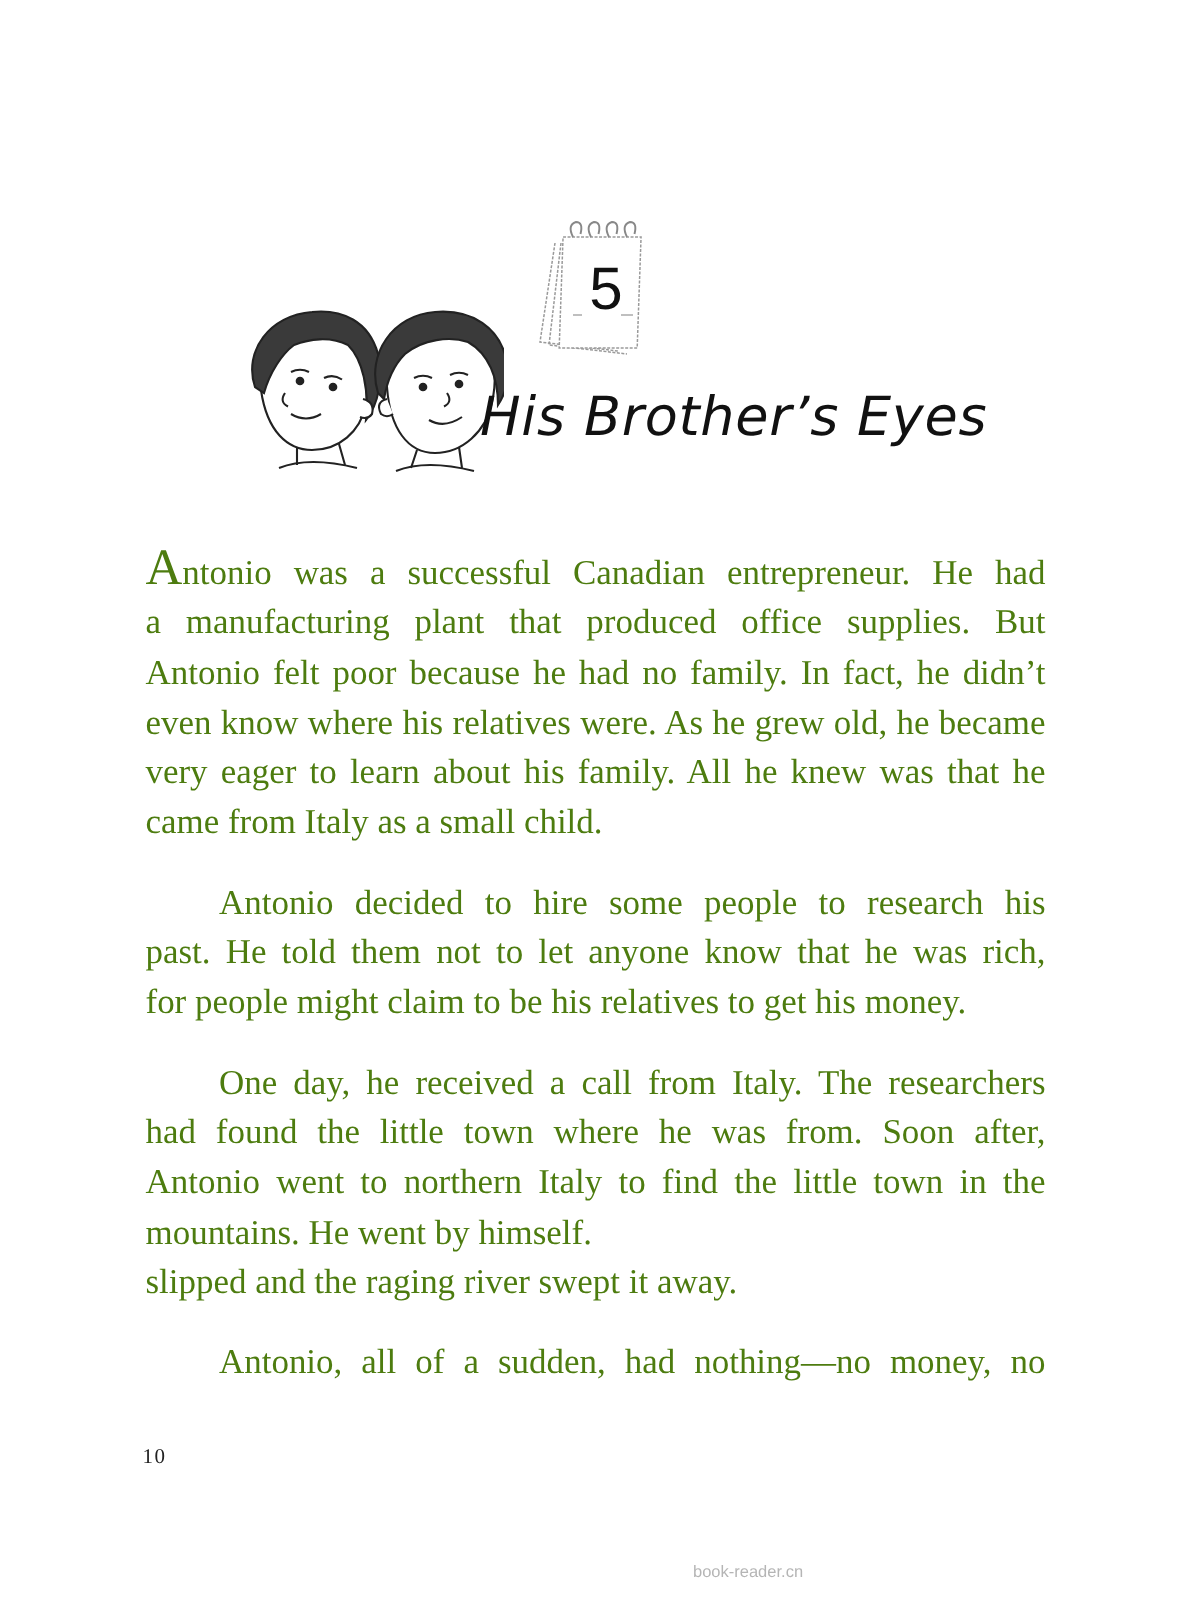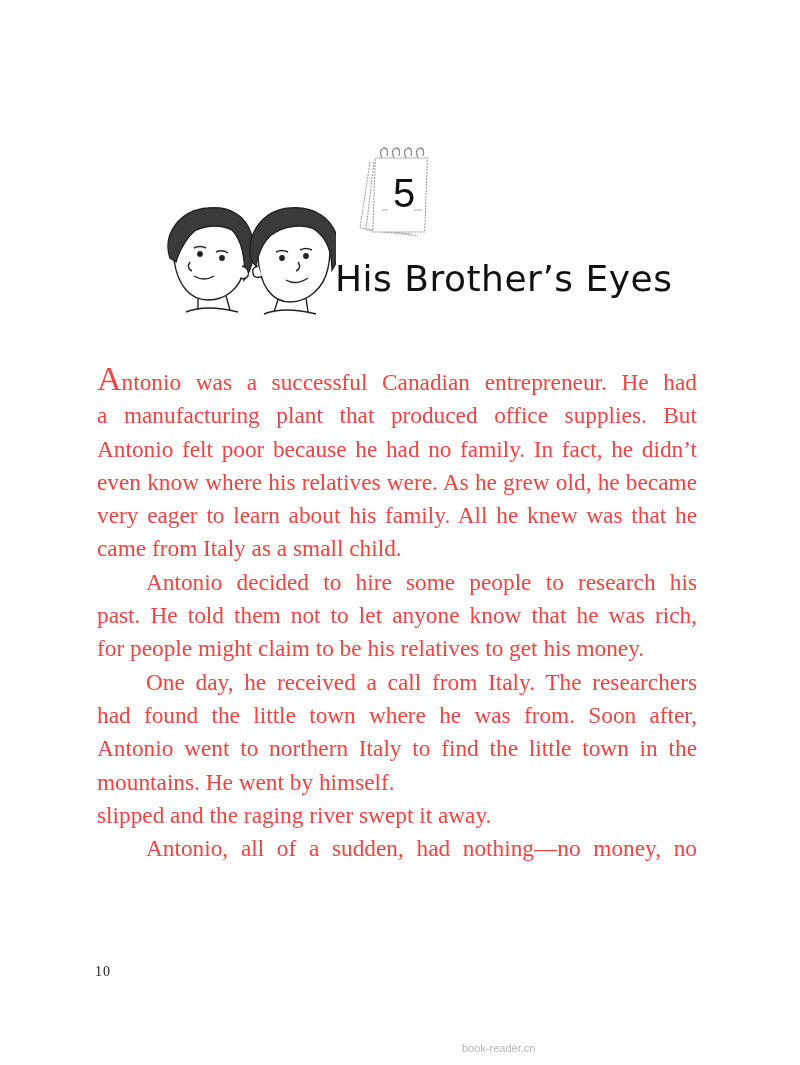--- a/index.html
+++ b/index.html
@@ -6,33 +6,34 @@
   body { width: 800px; height: 1065px; position: relative; overflow: hidden; }
   .page { position: absolute; left: 0; top: 0; width: 800px; height: 1065px; background: #fff; }
 
   .faces { position: absolute; left: 156px; top: 200px; width: 180px; height: 115px; }
   .calendar { position: absolute; left: 352px; top: 140px; width: 90px; height: 100px; }
   .chapter-number {
     position: absolute; left: 384px; top: 173px; width: 40px; text-align: center;
     font-family: "Liberation Sans", sans-serif; font-size: 40px; color: #111; line-height: 1;
   }
   .chapter-title {
-    position: absolute; left: 335px; top: 258px;
+    position: absolute; left: 320px; top: 258px;
     font-family: "DejaVu Sans", sans-serif; font-size: 36px; color: #111; letter-spacing: 0.5px;
     font-weight: normal;
+    font-style: italic;
   }
 
   .body-text {
     position: absolute; left: 97px; top: 362px; width: 600px;
-    font-family: "Liberation Serif", serif; font-size: 23.3px; line-height: 33.3px; color: #ef4444;
+    font-family: "Liberation Serif", serif; font-size: 23.3px; line-height: 33.3px; color: #4d7c0f;
   }
   .drop-cap { font-size: 34px; line-height: 1; }
   .line { display: block; text-align: justify; text-align-last: justify; white-space: nowrap; }
   .line.left { text-align-last: left; }
-  .line.indent { padding-left: 49px; }
+  .line.indent { padding-left: 49px; margin-top: 20px; }
 
   .page-number {
     position: absolute; left: 95px; top: 964px;
     font-family: "Liberation Serif", serif; font-size: 14px; color: #222; letter-spacing: 1px;
   }
   .watermark {
     position: absolute; left: 424px; top: 1042px;
     font-family: "Liberation Sans", sans-serif; font-size: 11px; color: #b5b5b5; padding-left: 38px;
   }
 </style>

